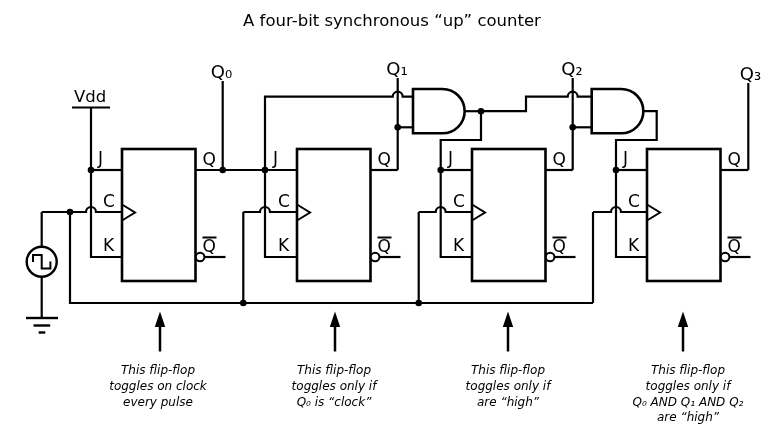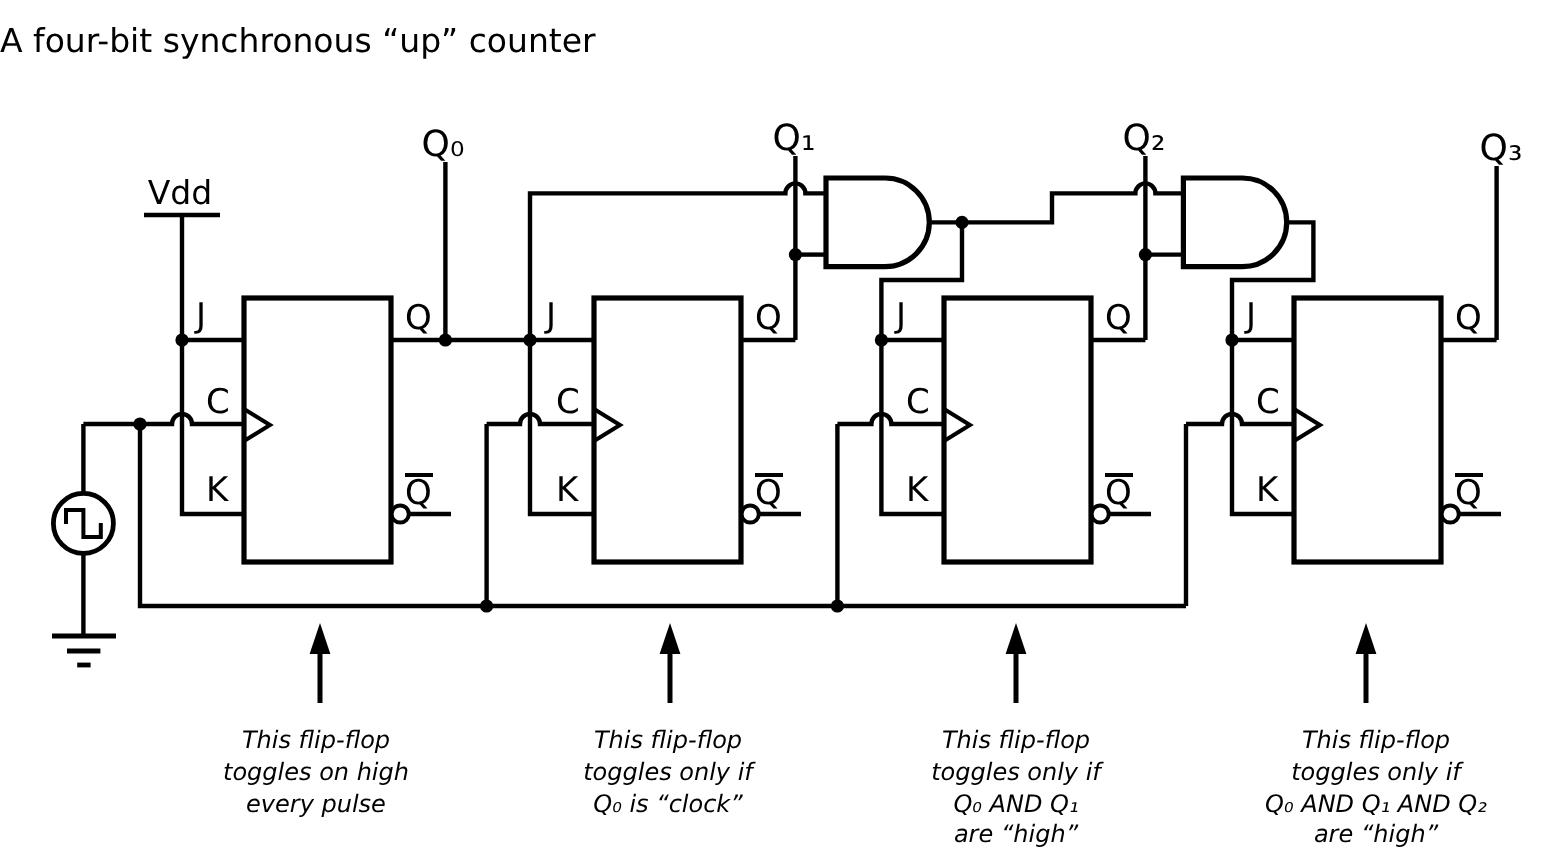--- a/index.html
+++ b/index.html
@@ -2,21 +2,21 @@
 <html><head>
 <meta charset="utf-8">
 <style>
   html,body{margin:0;padding:0;background:#ffffff;}
   .stage{
     position:relative;width:784px;height:427px;background:#ffffff;
     font-family:"DejaVu Sans","Liberation Sans",sans-serif;color:#000;
     overflow:hidden;
   }
   .title{
-    position:absolute;top:11px;left:0;width:784px;
+    position:absolute;top:11px;left:0;width:784px;text-align:center;
     font-size:16.5px;color:#000;
   }
   .circuit-svg{position:absolute;top:0;left:0;}
   .caption{
     position:absolute;top:363px;width:200px;text-align:center;
     font-style:italic;font-size:12px;line-height:15.8px;color:#000;
   }
   .cap-1{left:58px;}
   .cap-2{left:234px;}
   .cap-3{left:408px;}
@@ -184,32 +184,31 @@
       </g>
       <g>
         <path d="M 683,351.5 V 325" stroke-width="2.5" fill="none"></path>
         <polygon points="677.8,327 688.2,327 683,311.5" stroke="none"></polygon>
       </g>
     </g>
   </svg>
 
   <div class="caption cap-1">
     <div>This flip-flop</div>
-    <div>toggles on high</div>
+    <div>toggles on clock</div>
     <div>every pulse</div>
   </div>
   <div class="caption cap-2">
     <div>This flip-flop</div>
     <div>toggles only if</div>
     <div>Q₀ is “clock”</div>
   </div>
   <div class="caption cap-3">
     <div>This flip-flop</div>
     <div>toggles only if</div>
-    <div>Q₀ AND Q₁</div>
     <div>are “high”</div>
   </div>
   <div class="caption cap-4">
     <div>This flip-flop</div>
     <div>toggles only if</div>
     <div>Q₀ AND Q₁ AND Q₂</div>
     <div>are “high”</div>
   </div>
 
 </div>

